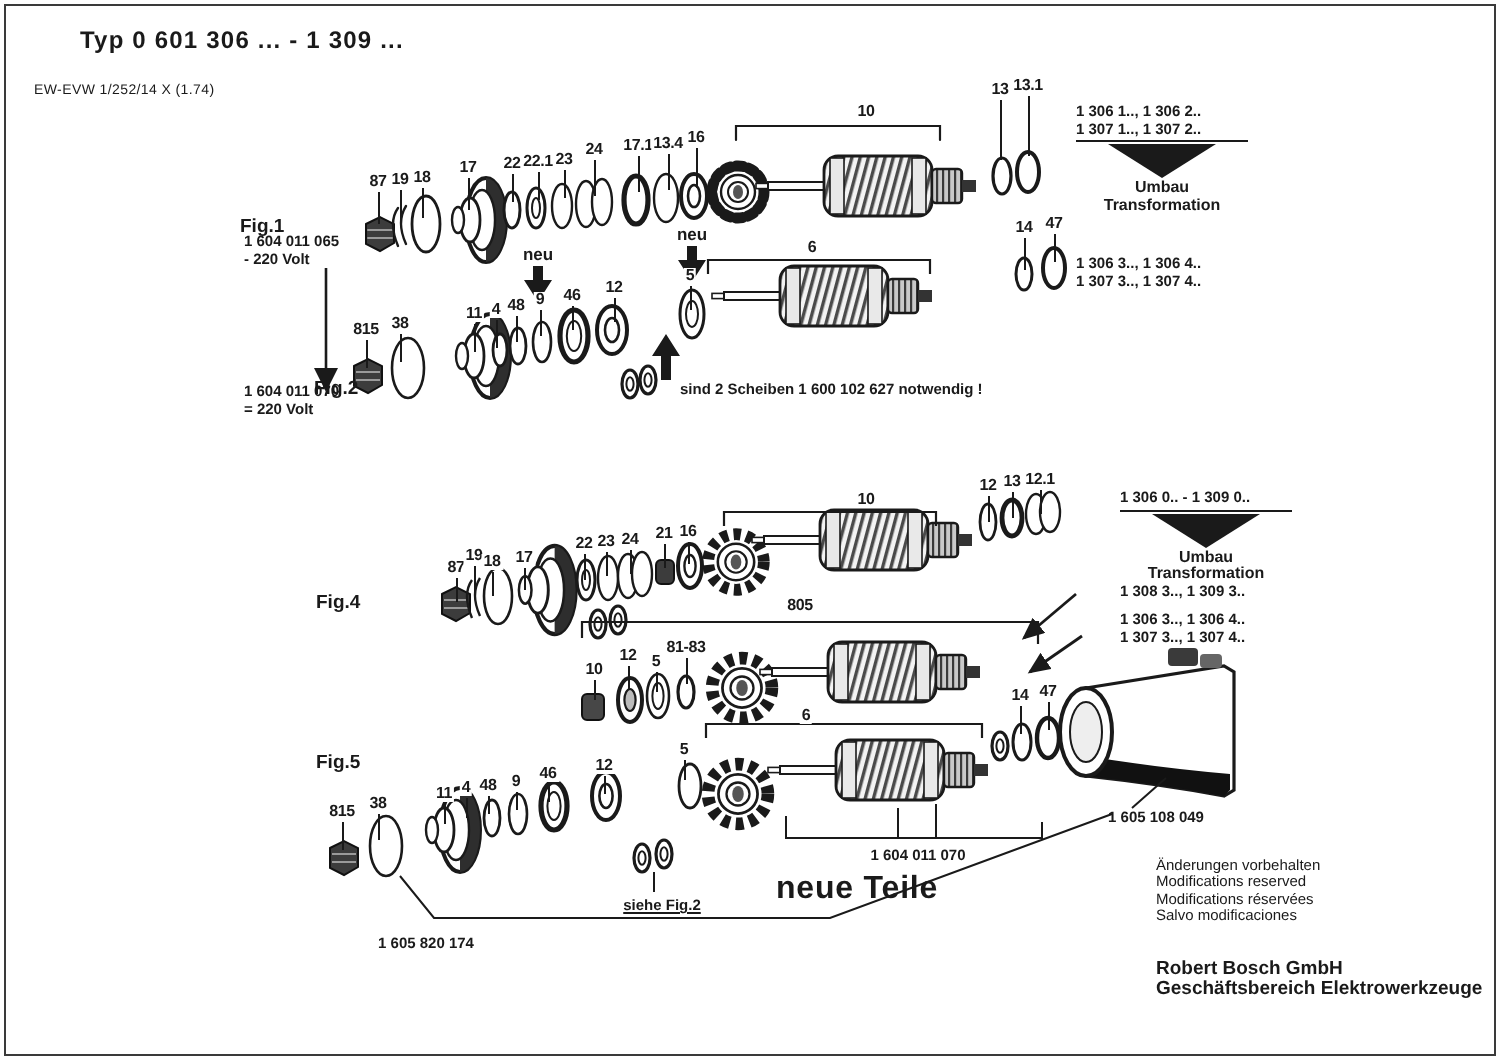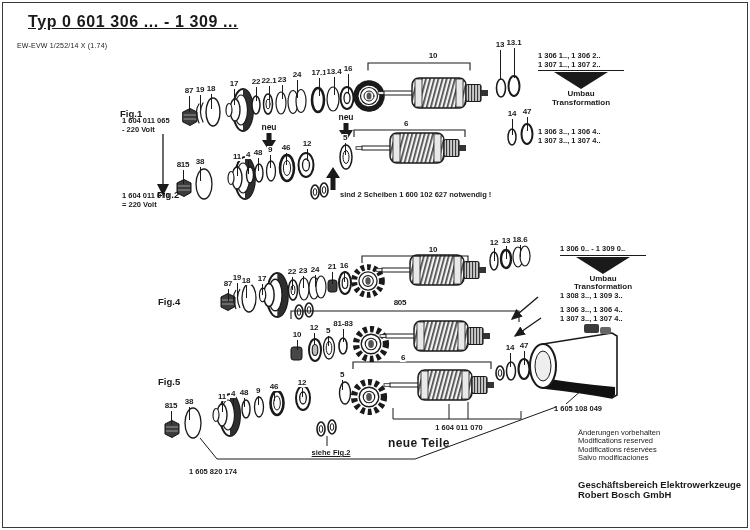--- a/index.html
+++ b/index.html
@@ -1,35 +1,35 @@
 <!DOCTYPE html>
 <html><head>
 <meta charset="utf-8">
 <style>
   html,body{margin:0;padding:0;background:#ddd;}
   #canvas{position:relative;width:750px;height:530px;background:#fff;overflow:hidden;
           font-family:"Liberation Sans",sans-serif;color:#1a1a1a;}
   .frame{position:absolute;inset:2px;border:1px solid #3a3a3a;pointer-events:none;}
   #scene{position:absolute;left:0;top:0;}
-  .title{position:absolute;left:28px;top:13px;font-size:16px;font-weight:bold;letter-spacing:.6px;white-space:nowrap;text-decoration:underline;}
+  .title{position:absolute;left:40px;top:13px;font-size:12px;font-weight:bold;letter-spacing:.6px;white-space:nowrap;}
   .doccode{position:absolute;left:17px;top:42px;font-size:7px;letter-spacing:.2px;white-space:nowrap;}
   .figlabel{position:absolute;font-size:9.5px;font-weight:bold;white-space:nowrap;margin-top:40px;}
   .plabel{position:absolute;transform:translate(-50%,-50%);font-size:8px;font-weight:bold;
           letter-spacing:-.2px;white-space:nowrap;background:#fff;padding:0 1px;line-height:8px;}
   .leader{position:absolute;width:1px;background:#1a1a1a;}
   .tnote{position:absolute;font-size:7.5px;font-weight:bold;line-height:9px;white-space:nowrap;}
   .neu{position:absolute;transform:translate(-50%,-50%);font-size:8.5px;font-weight:bold;}
   .tblock{position:absolute;font-size:7.5px;font-weight:bold;line-height:8.5px;white-space:nowrap;}
   .tline{border-top:1.5px solid #1a1a1a;margin-top:1px;width:86px;}
   .tri{width:0;height:0;border-left:27px solid transparent;border-right:27px solid transparent;
        border-top:17px solid #1a1a1a;margin:1px auto 1px auto;}
   .tcenter{text-align:center;width:86px;font-size:8px;line-height:8.5px;}
   .gap22{height:21px;}
   .gap7{height:6px;}
-  .caption-bold{position:absolute;font-size:12px;font-weight:bold;letter-spacing:.4px;white-space:nowrap;}
+  .caption-bold{position:absolute;font-size:16px;font-weight:bold;letter-spacing:.4px;white-space:nowrap;}
   .pnc{position:absolute;transform:translateX(-50%);font-size:7.5px;font-weight:bold;white-space:nowrap;}
   .siehe{position:absolute;transform:translateX(-50%);font-size:7.5px;font-weight:bold;
          text-decoration:underline;white-space:nowrap;}
   .fsmall{position:absolute;left:578px;top:429px;font-size:7.5px;line-height:8.4px;white-space:nowrap;}
   .fbold{position:absolute;left:578px;top:480px;font-size:9.5px;font-weight:bold;line-height:9.8px;white-space:nowrap;}
 </style>
 </head>
 <body>
 
 <div id="canvas">
@@ -260,22 +260,22 @@
   <div class="pnc" style="left:459px;top:423px">1 604  011  070</div>
   <div class="pnc" style="left:578px;top:404px">1 605 108 049</div>
 
   <div class="fsmall" id="footer-small">
       <div>Änderungen vorbehalten</div>
       <div>Modifications reserved</div>
       <div>Modifications réservées</div>
       <div>Salvo modificaciones</div>
     </div>
   <div class="fbold" id="footer-bold">
+      <div>Robert Bosch GmbH</div>
       <div>Geschäftsbereich Elektrowerkzeuge</div>
-      <div>Robert Bosch GmbH</div>
     </div>
 
   <div id="gen">
       <div class="figlabel" style="left: 120px; top: 68px;">Fig.1</div>
       <div class="figlabel" style="left: 120px; top: 149px; padding-left: 37px;">Fig.2</div>
       <div class="figlabel" style="left: 158px; top: 256px;">Fig.4</div>
       <div class="figlabel" style="left: 158px; top: 336px;">Fig.5</div>
       <div class="plabel" style="left: 189px; top: 91px;">87</div>
       <div class="leader" style="left: 189px; top: 96px; height: 16px;"></div>
       <div class="plabel" style="left: 200px; top: 90px;">19</div>
@@ -342,21 +342,21 @@
       <div class="leader" style="left: 315px; top: 275px; height: 12px;"></div>
       <div class="plabel" style="left: 332px; top: 267px;">21</div>
       <div class="leader" style="left: 332px; top: 272px; height: 12px;"></div>
       <div class="plabel" style="left: 344px; top: 266px;">16</div>
       <div class="leader" style="left: 344px; top: 271px; height: 11px;"></div>
       <div class="plabel" style="left: 433px; top: 250px;">10</div>
       <div class="plabel" style="left: 494px; top: 243px;">12</div>
       <div class="leader" style="left: 494px; top: 248px; height: 13px;"></div>
       <div class="plabel" style="left: 506px; top: 241px;">13</div>
       <div class="leader" style="left: 506px; top: 246px; height: 13px;"></div>
-      <div class="plabel" style="left: 520px; top: 240px;">18.6</div>
+      <div class="plabel" style="left: 520px; top: 240px;">12.1</div>
       <div class="leader" style="left: 520px; top: 245px; height: 12px;"></div>
       <div class="plabel" style="left: 400px; top: 303px;">805</div>
       <div class="plabel" style="left: 297px; top: 335px;">10</div>
       <div class="leader" style="left: 297px; top: 340px; height: 10px;"></div>
       <div class="plabel" style="left: 314px; top: 328px;">12</div>
       <div class="leader" style="left: 314px; top: 333px; height: 12px;"></div>
       <div class="plabel" style="left: 328px; top: 331px;">5</div>
       <div class="leader" style="left: 328px; top: 336px; height: 10px;"></div>
       <div class="plabel" style="left: 343px; top: 324px;">81-83</div>
       <div class="leader" style="left: 343px; top: 329px; height: 13px;"></div>

